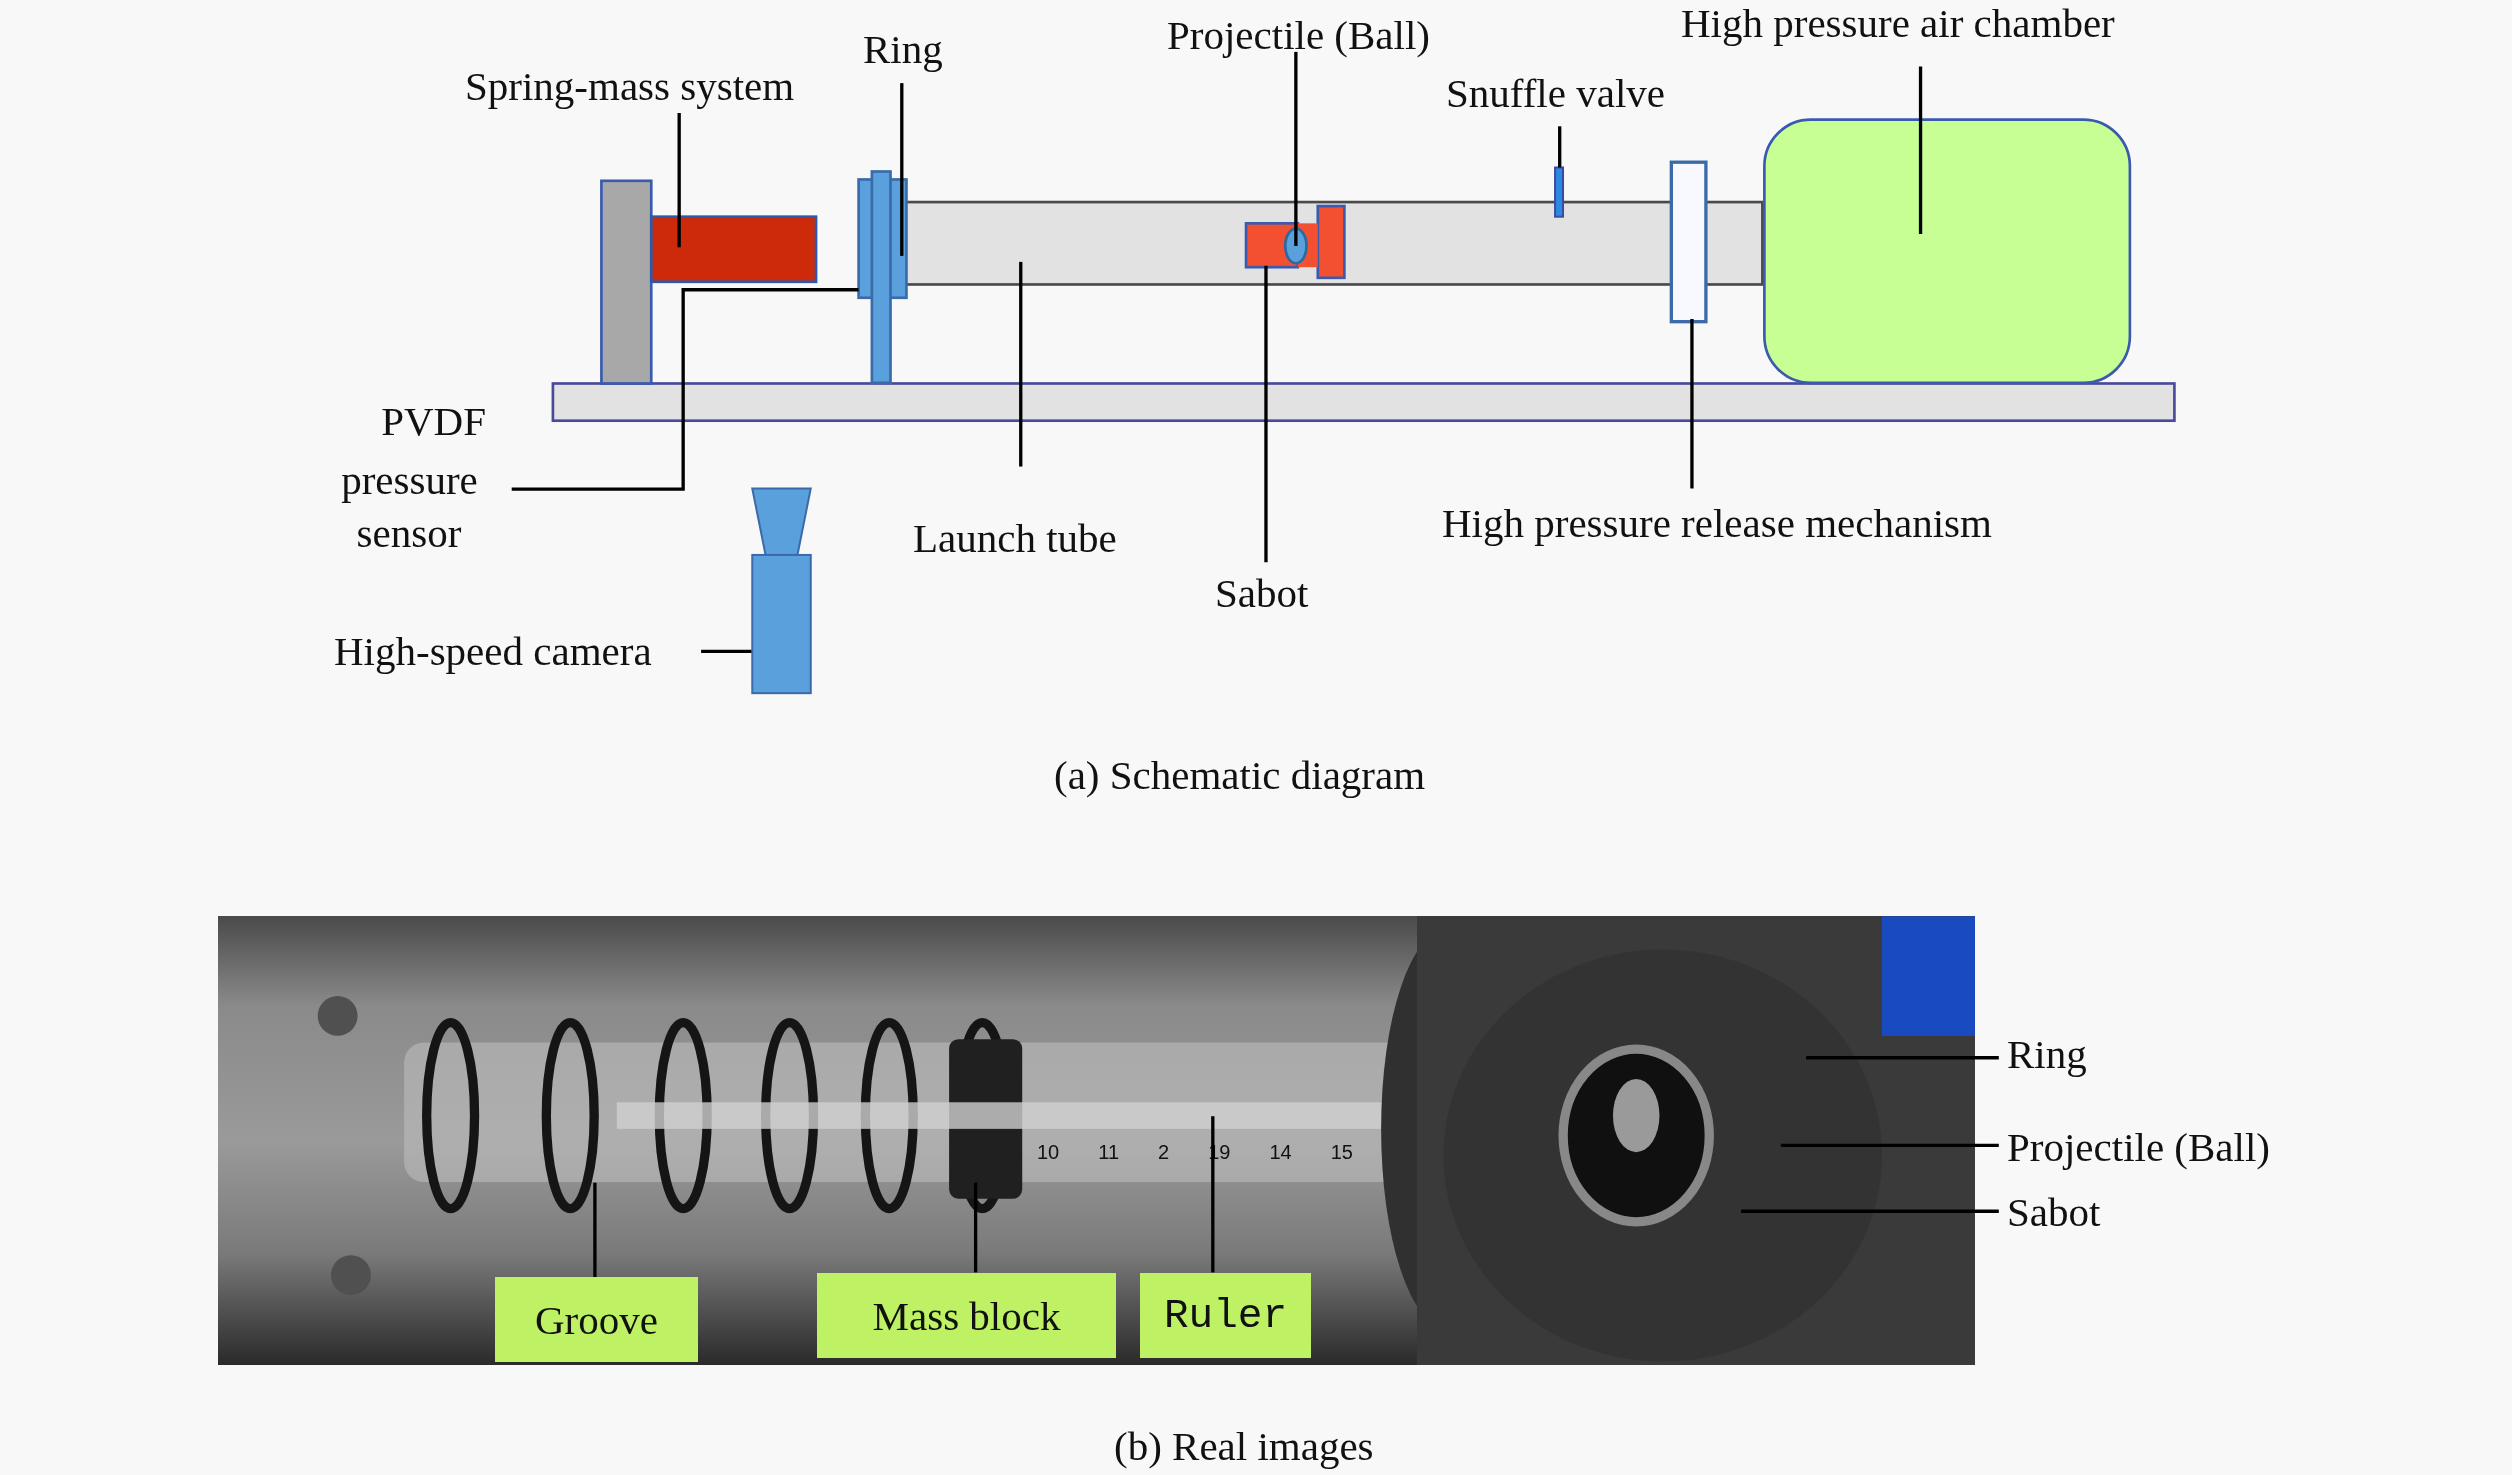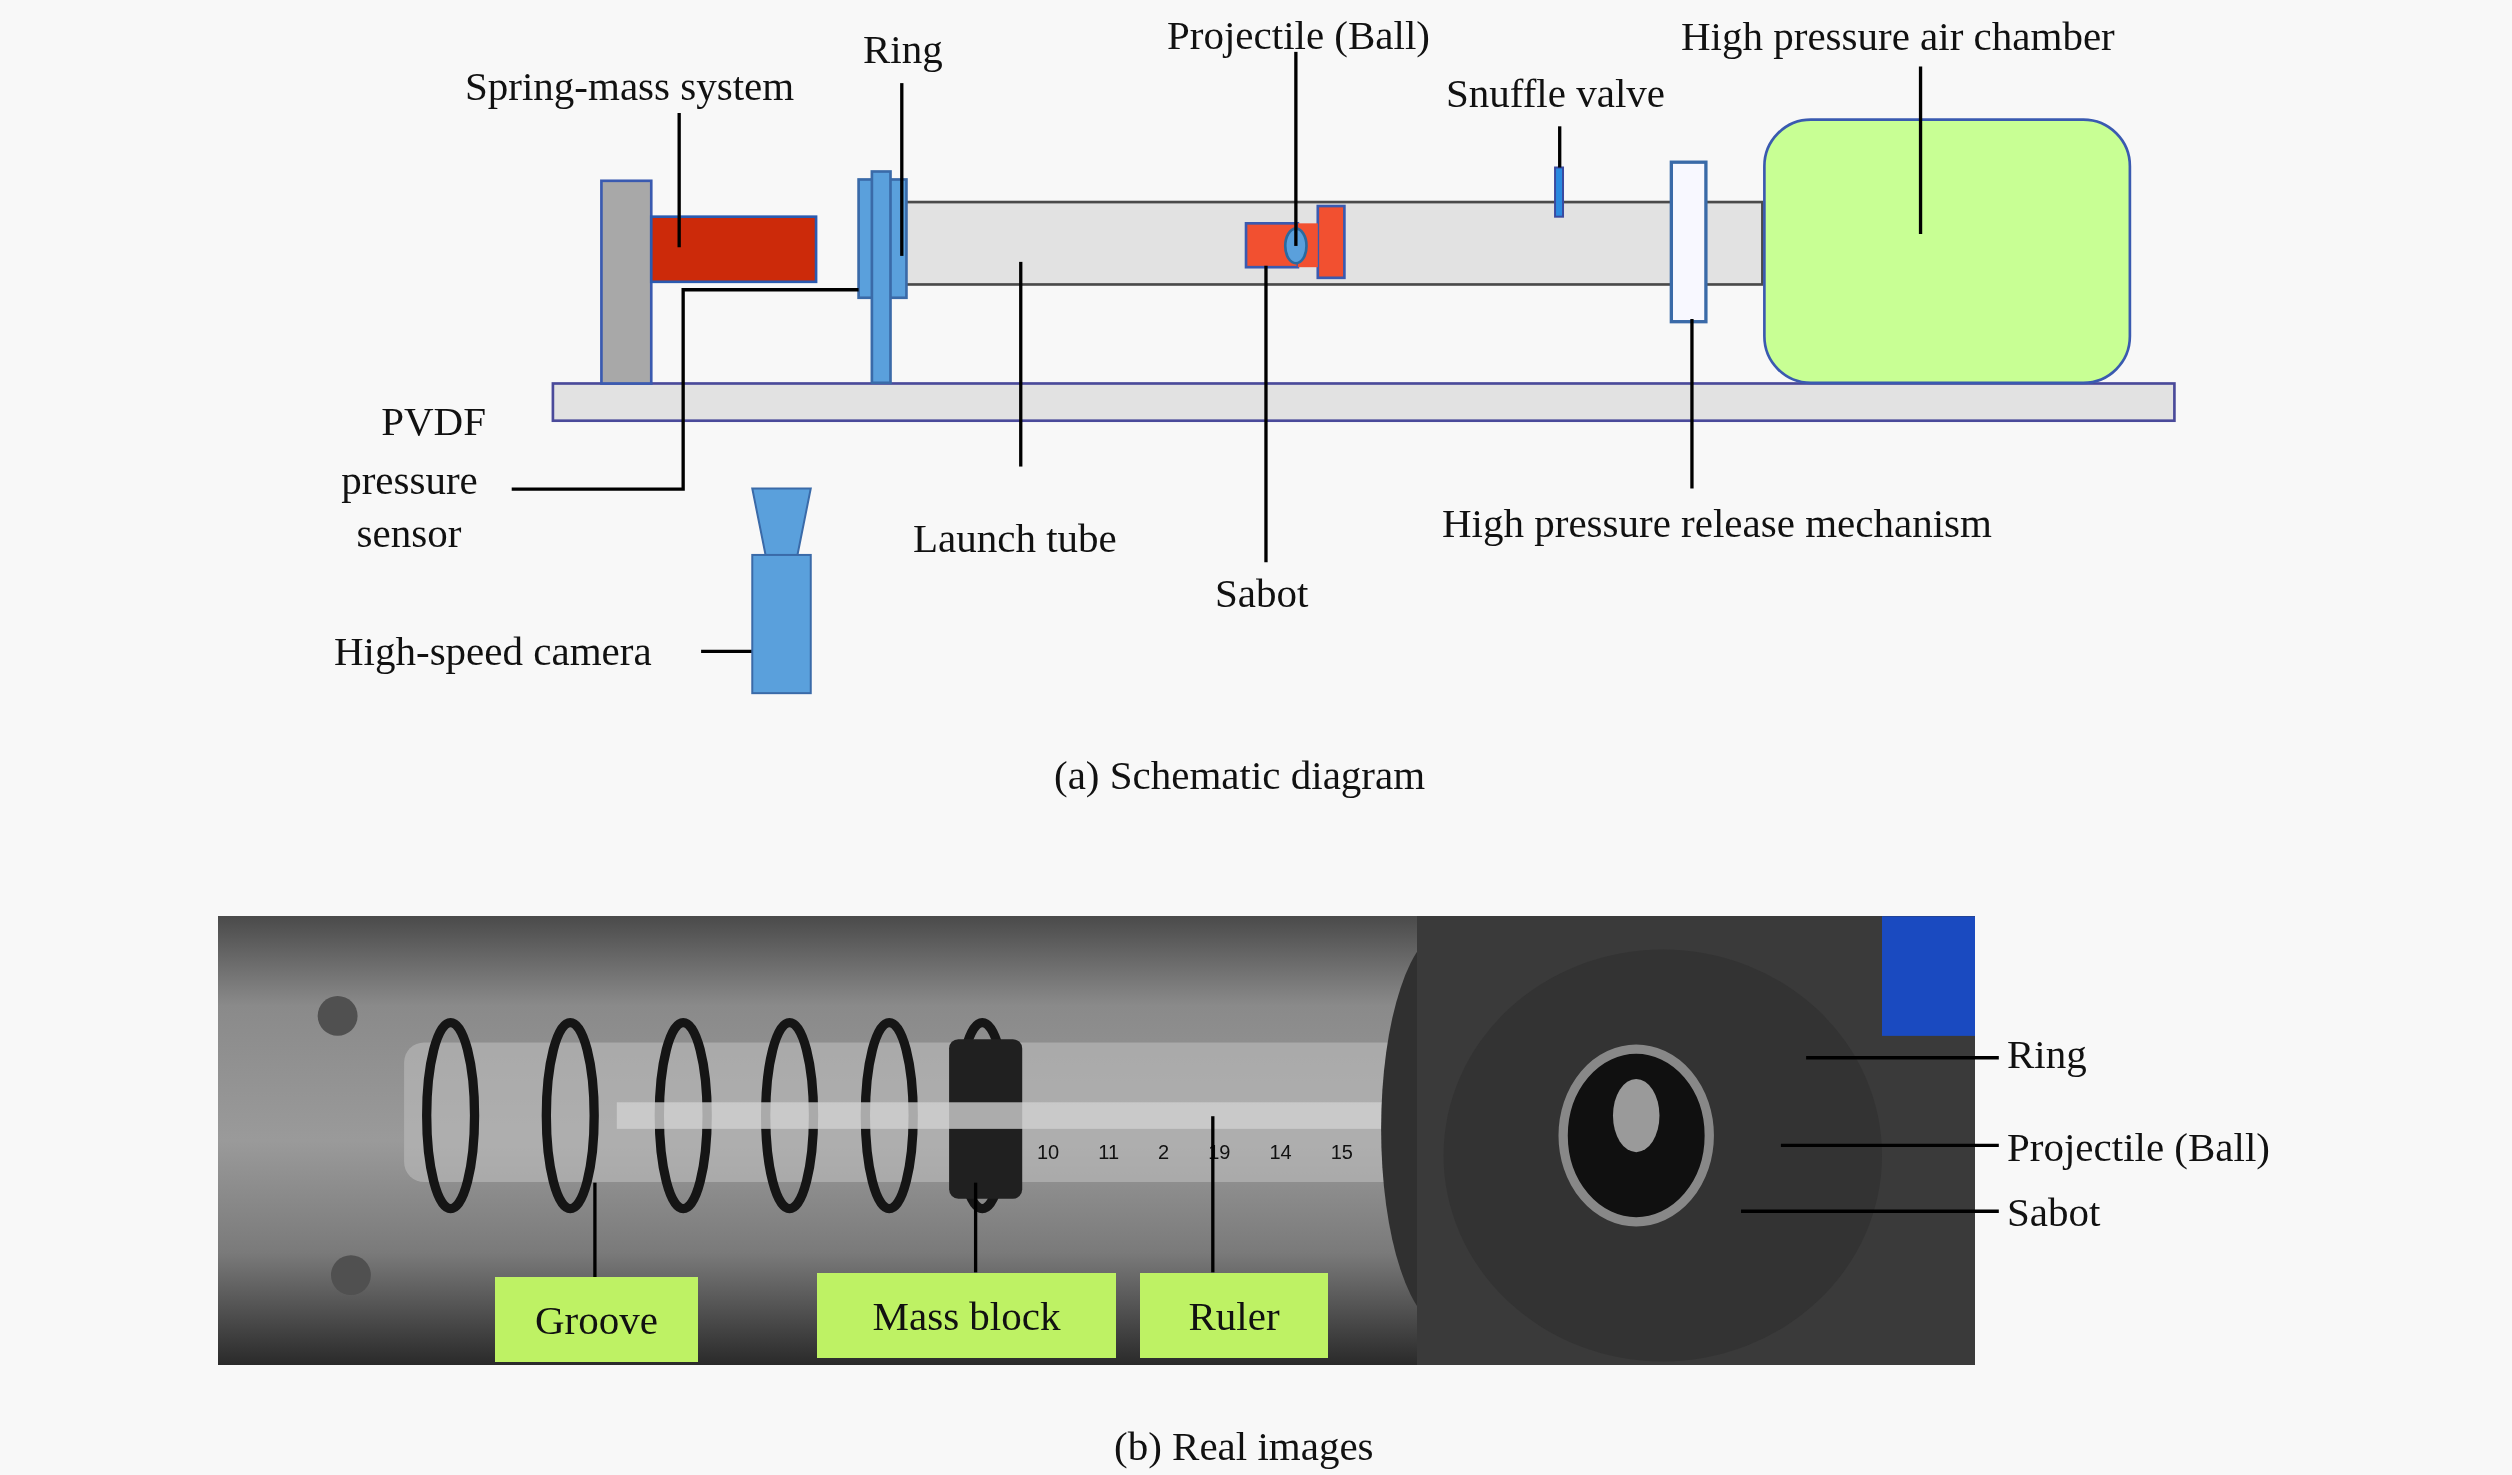--- a/index.html
+++ b/index.html
@@ -51,21 +51,21 @@
   </g>
 
   <polygon points="1132,735 1220,735 1200,835 1152,835" fill="#5aa0dc" stroke="#3a6aa8" stroke-width="3"></polygon>
   <rect x="1132" y="835" width="88" height="208" fill="#5aa0dc" stroke="#3a6aa8" stroke-width="3"></rect>
 </svg>
 
 <div class="lbl" style="left:465px;top:66px;">Spring-mass system</div>
 <div class="lbl" style="left:863px;top:29px;">Ring</div>
 <div class="lbl" style="left:1167px;top:14.6px;">Projectile (Ball)</div>
 <div class="lbl" style="left:1446px;top:73px;">Snuffle valve</div>
-<div class="lbl" style="left:1681px;top:16px;">High pressure air chamber</div>
+<div class="lbl" style="left:1681px;top:3px;">High pressure air chamber</div>
 <div class="lbl ctr" style="left:332px;top:401px;width:154px;text-align:right;">PVDF</div>
 <div class="lbl ctr" style="left:319px;top:460px;width:181px;">pressure</div>
 <div class="lbl ctr" style="left:332px;top:513px;width:154px;">sensor</div>
 <div class="lbl" style="left:913px;top:518px;">Launch tube</div>
 <div class="lbl" style="left:1215px;top:573px;">Sabot</div>
 <div class="lbl" style="left:1442px;top:503px;">High pressure release mechanism</div>
 <div class="lbl" style="left:334px;top:631px;">High-speed camera</div>
 <div class="lbl" style="left:1054px;top:755px;">(a) Schematic diagram</div>
 
 <div class="photo" style="left:218px;top:916px;width:1199px;height:449px;background:linear-gradient(180deg,#4a4a4a 0%,#8a8a8a 20%,#9a9a9a 50%,#7a7a7a 75%,#2a2a2a 100%);">
@@ -110,20 +110,20 @@
     <line x1="1468" y1="1780" x2="1468" y2="1915"></line>
     <line x1="1825" y1="1680" x2="1825" y2="1915"></line>
     <line x1="2718" y1="1592" x2="3008" y2="1592"></line>
     <line x1="2680" y1="1724" x2="3008" y2="1724"></line>
     <line x1="2620" y1="1823" x2="3008" y2="1823"></line>
   </g>
 </svg>
 
 <div class="tag" style="left:495px;top:1277px;width:203px;height:85px;">Groove</div>
 <div class="tag" style="left:817px;top:1273px;width:299px;height:85px;">Mass block</div>
-<div class="tag" style="left:1140px;top:1273px;width:188px;height:85px;">Ruler</div>
+<div class="tag" style="left:1140px;top:1273px;width:171px;height:85px;font-family:Liberation Mono, monospace;">Ruler</div>
 
 <div class="lbl" style="left:2007px;top:1034px;">Ring</div>
 <div class="lbl" style="left:2007px;top:1127px;">Projectile (Ball)</div>
 <div class="lbl" style="left:2007px;top:1192px;">Sabot</div>
 
 <div class="lbl" style="left:1114px;top:1426px;">(b) Real images</div>
 
 
 </body></html>

